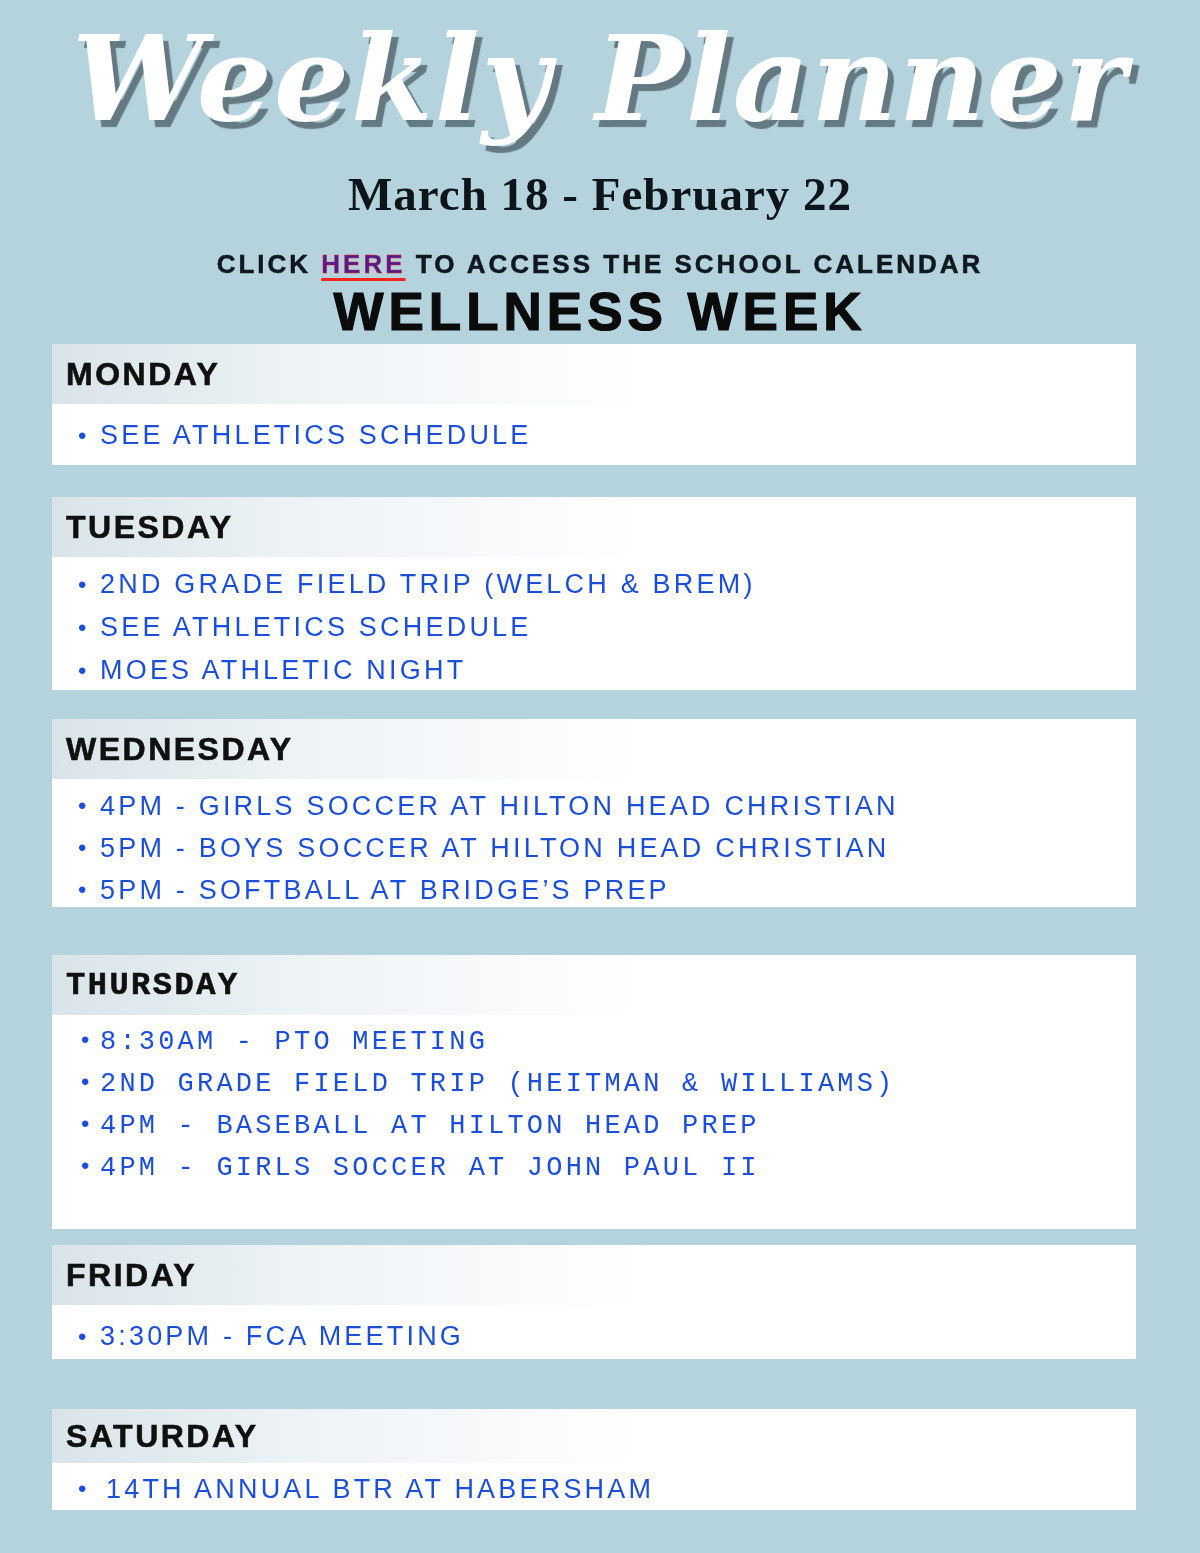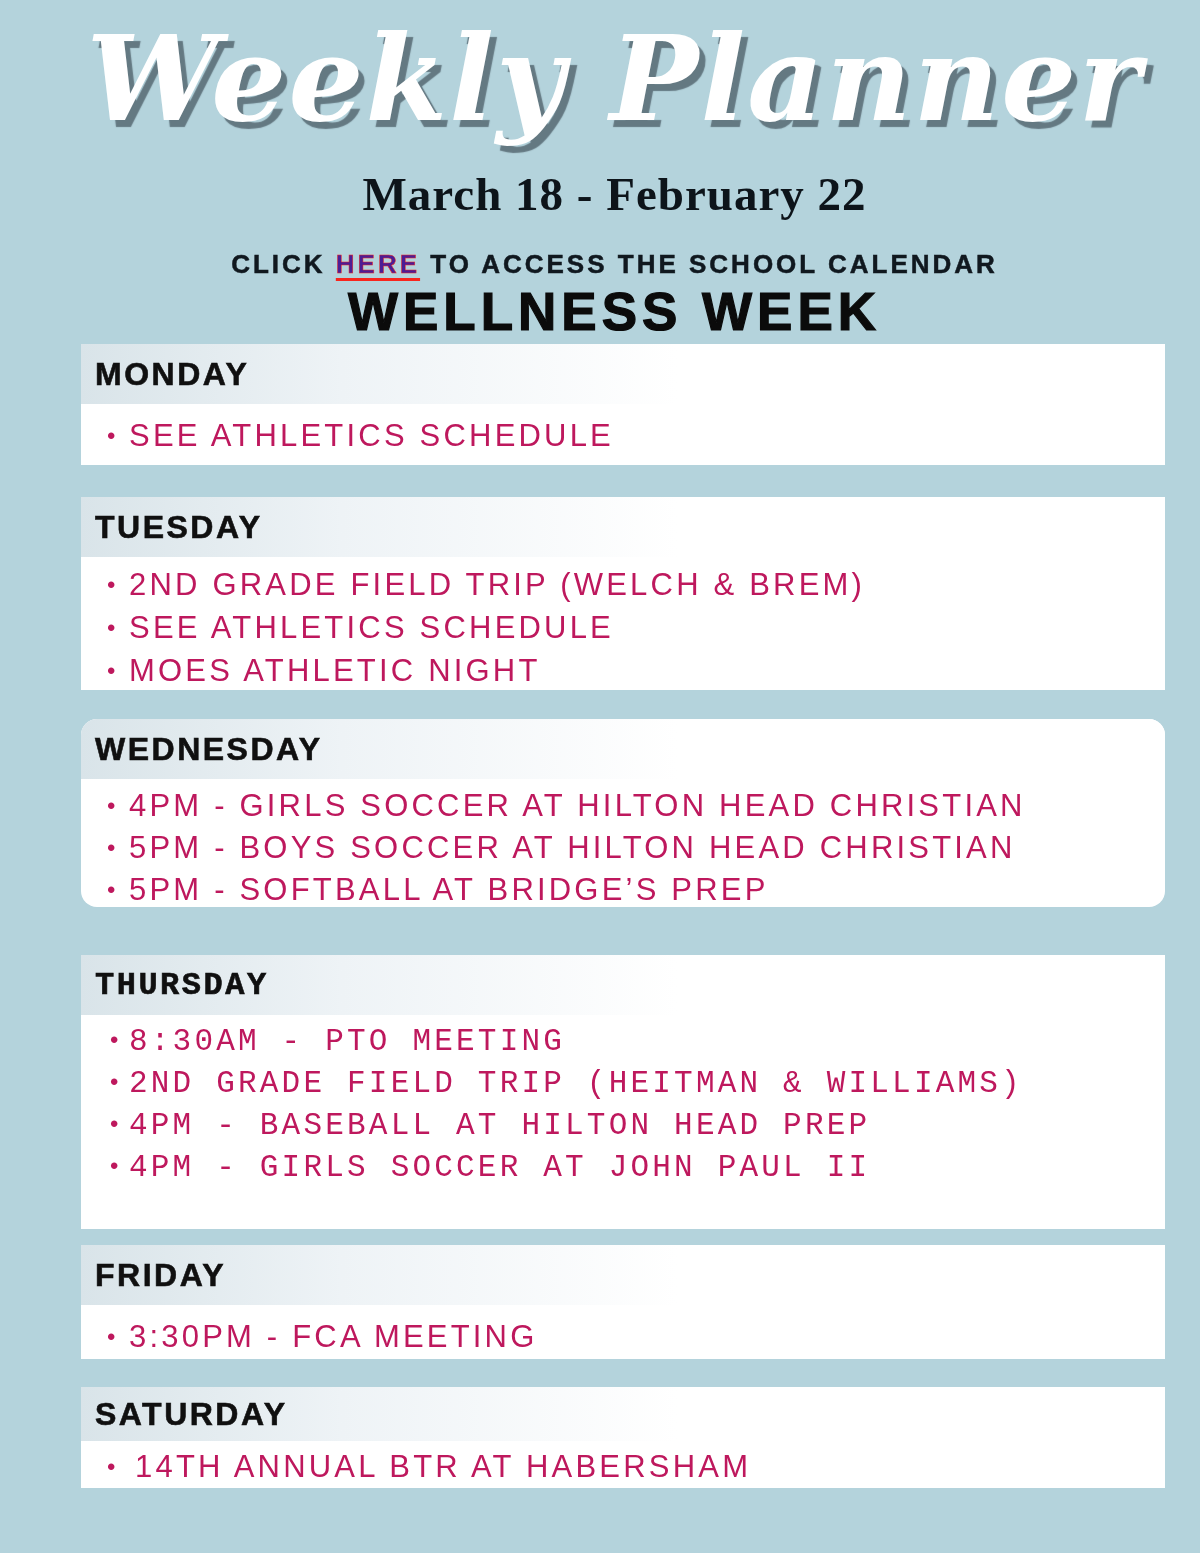--- a/index.html
+++ b/index.html
@@ -5,21 +5,20 @@
   * { margin: 0; padding: 0; box-sizing: border-box; }
   html, body { width: 1200px; }
   body { font-family: "Liberation Sans", sans-serif; }
 
   .page {
     position: relative;
     width: 1200px;
     height: 1553px;
     background: #b4d3dc;
     overflow: hidden;
-    padding-left: 29px;
   }
 
   
   .header { text-align: center; }
 
   .script-title {
     font-family: "DejaVu Serif", serif;
     font-style: italic;
     font-weight: bold;
     font-size: 118px;
@@ -92,39 +91,39 @@
     letter-spacing: 2.5px;
     color: #101010;
     -webkit-text-stroke: 0.6px #101010;
   }
 
   .items { padding: 6px 10px 0 26px; }
 
   .event-item {
     position: relative;
     padding-left: 22px;
-    font-size: 31px;
+    font-size: 27px;
     line-height: 43px;
     letter-spacing: 3.2px;
-    color: #be185d;
+    color: #1d4ed8;
     white-space: nowrap;
   }
   .event-item::before {
     content: "\2022";
     position: absolute;
     left: 0;
     font-size: 24px;
   }
 
   
   .card-monday    { height: 121px; margin-bottom: 32px; }
   .card-tuesday   { height: 193px; margin-bottom: 29px; }
-  .card-wednesday { height: 188px; margin-bottom: 48px; border-radius: 16px; }
+  .card-wednesday { height: 188px; margin-bottom: 48px; }
   .card-thursday  { height: 274px; margin-bottom: 16px; font-family: Liberation Mono, monospace; }
-  .card-friday    { height: 114px; margin-bottom: 28px; }
+  .card-friday    { height: 114px; margin-bottom: 50px; }
   .card-saturday  { height: 101px; }
 
   .card-wednesday .event-item,
   .card-thursday  .event-item { line-height: 42px; }
   .card-saturday  .day-band   { height: 54px; }
   .card-saturday  .event-item { line-height: 40px; padding-left: 28px; }
   .card-friday    .items      { padding-top: 10px; }
   .card-monday    .items      { padding-top: 10px; }
 </style>
 </head>

